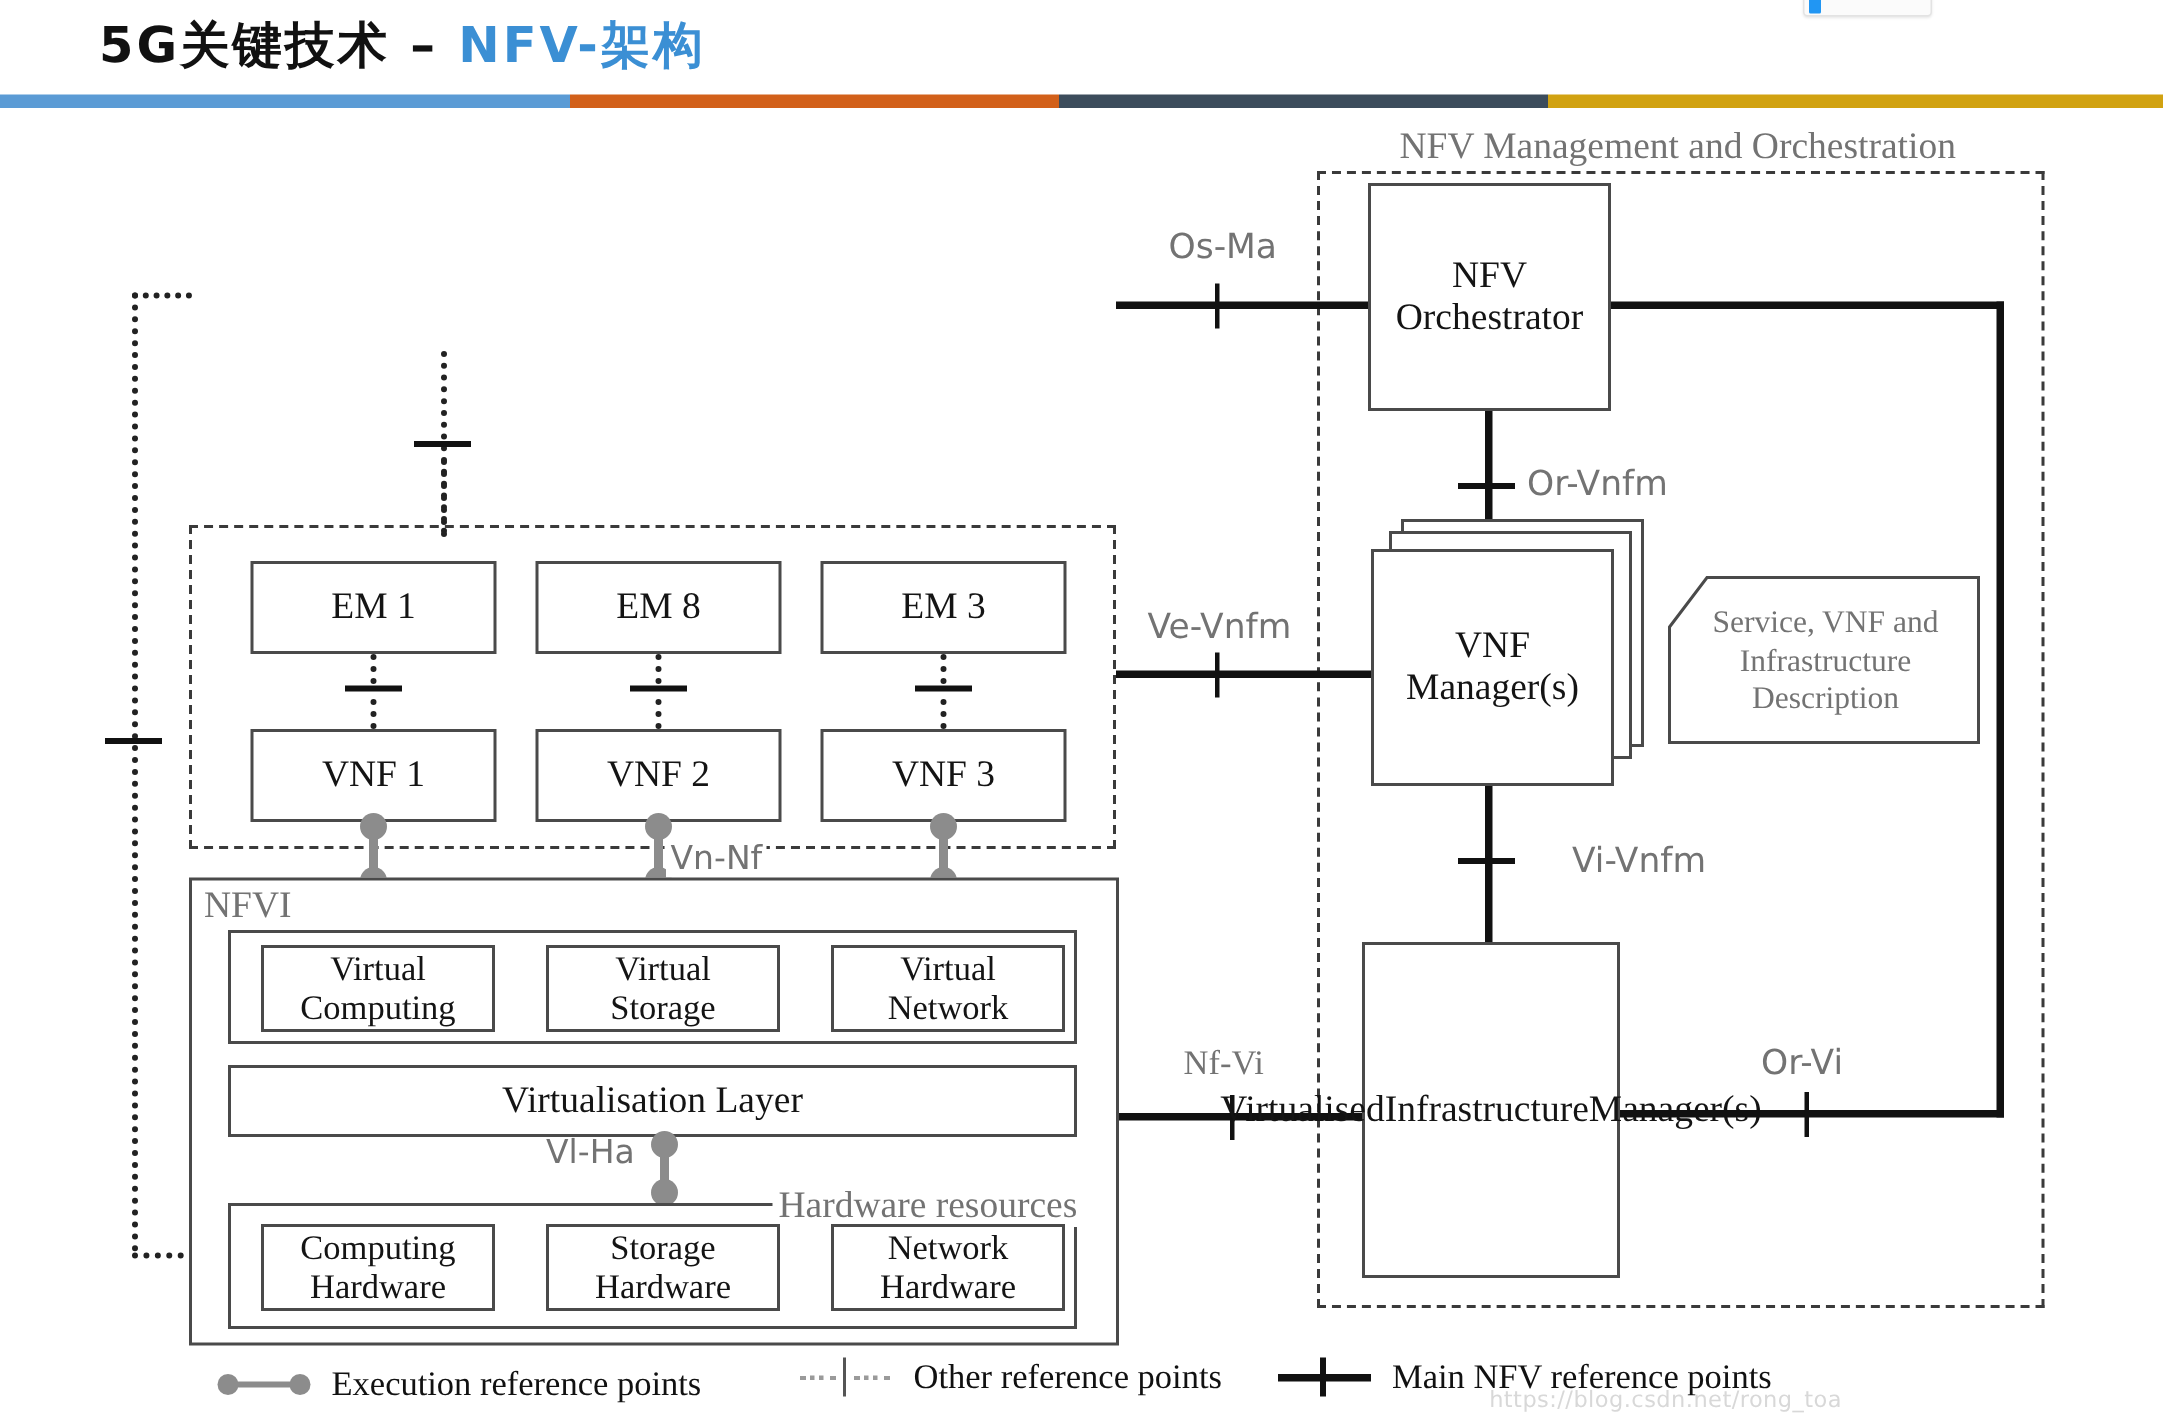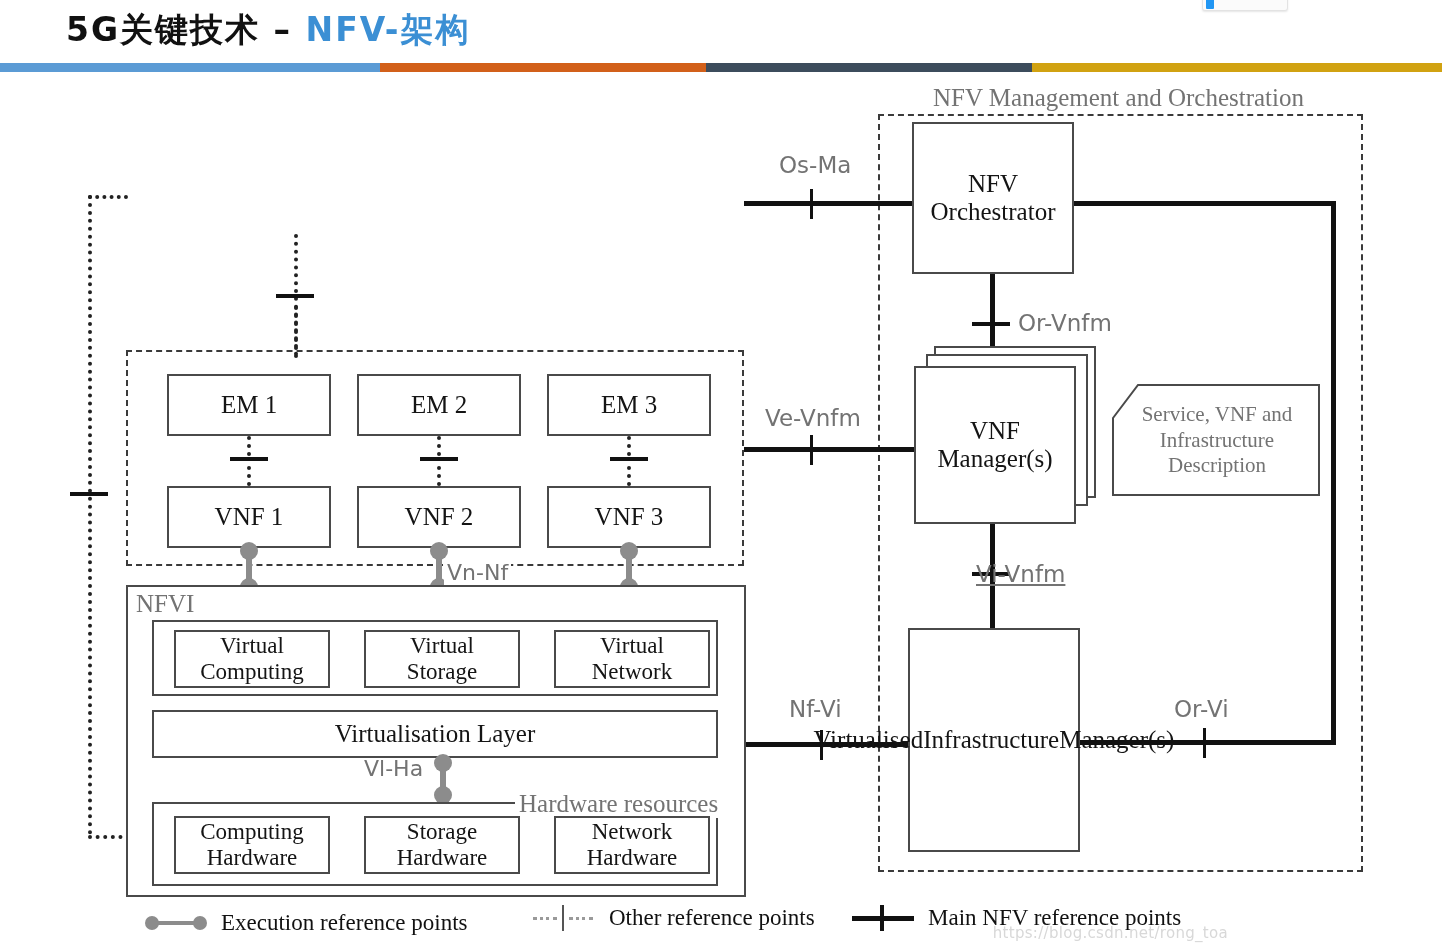--- a/index.html
+++ b/index.html
@@ -137,21 +137,21 @@
     <div class="dline-v" style="left:88px;top:123px;height:640px;"></div>
     <div class="tick-h" style="left:70px;top:420px;"></div>
     <div class="dline-h" style="left:88px;top:763px;width:65px;"></div>
 
     <div class="dashed-box" style="left:126px;top:278px;width:618px;height:216px;"></div>
 
     <div class="box" style="left:167px;top:302px;width:164px;height:62px;font-size:25px;">
       <span>EM 1</span>
     </div>
     <div class="box" style="left:357px;top:302px;width:164px;height:62px;font-size:25px;">
-      <span>EM 2</span>
+      <span>EM 8</span>
     </div>
     <div class="box" style="left:547px;top:302px;width:164px;height:62px;font-size:25px;">
       <span>EM 3</span>
     </div>
 
     <div class="dline-v" style="left:247px;top:364px;height:20px;"></div>
     <div class="tick-h" style="left:230px;top:385px;"></div>
     <div class="dline-v" style="left:247px;top:394px;height:20px;"></div>
 
     <div class="dline-v" style="left:437px;top:364px;height:20px;"></div>
@@ -231,21 +231,21 @@
       <span>Storage</span>
       <span>Hardware</span>
     </div>
     <div class="box" style="left:554px;top:744px;width:156px;height:58px;font-size:23px;flex-direction:column;">
       <span>Network</span>
       <span>Hardware</span>
     </div>
 
     <div class="mline-h" style="left:746px;top:670px;width:168px;"></div>
     <div class="tick-v" style="left:820px;top:658px;"></div>
-    <div class="label sans" style="left:789px;top:624px;font-size:23px;">Nf-Vi</div>
+    <div class="label sans" style="left:789px;top:624px;font-size:23px;font-family:Liberation Serif, serif;">Nf-Vi</div>
 
     <div class="box" style="left:912px;top:50px;width:162px;height:152px;font-size:25px;flex-direction:column;">
       <span>NFV</span>
       <span>Orchestrator</span>
     </div>
 
     <div class="mline-v" style="left:990px;top:202px;height:100px;"></div>
     <div class="tick-h" style="left:972px;top:250px;"></div>
     <div class="label sans" style="left:1018px;top:238px;font-size:23px;">Or-Vnfm</div>
 
@@ -260,21 +260,21 @@
       <path d="M 1 34 L 26 1 L 207 1 L 207 111 L 1 111 Z" fill="#ffffff" stroke="#4a4a4a" stroke-width="2"></path>
     </svg>
     <div class="label" style="left:1126px;top:330px;width:182px;font-size:21px;text-align:center;white-space:normal;line-height:1.22;">
       <div>Service, VNF and</div>
       <div>Infrastructure</div>
       <div>Description</div>
     </div>
 
     <div class="mline-v" style="left:990px;top:452px;height:104px;"></div>
     <div class="tick-h" style="left:972px;top:500px;"></div>
-    <div class="label sans" style="left:976px;top:489px;font-size:23px;text-decoration:underline;">Vi-Vnfm</div>
+    <div class="label sans" style="left:1048px;top:489px;font-size:23px;">Vi-Vnfm</div>
 
     <div class="box" style="left:908px;top:556px;width:172px;height:224px;font-size:25px;flex-direction:row;">
       <span>Virtualised</span>
       <span>Infrastructure</span>
       <span>Manager(s)</span>
     </div>
 
     <div class="mline-h" style="left:1074px;top:129px;width:262px;"></div>
     <div class="mline-v" style="left:1331px;top:129px;height:544px;"></div>
     <div class="mline-h" style="left:1080px;top:668px;width:256px;"></div>

